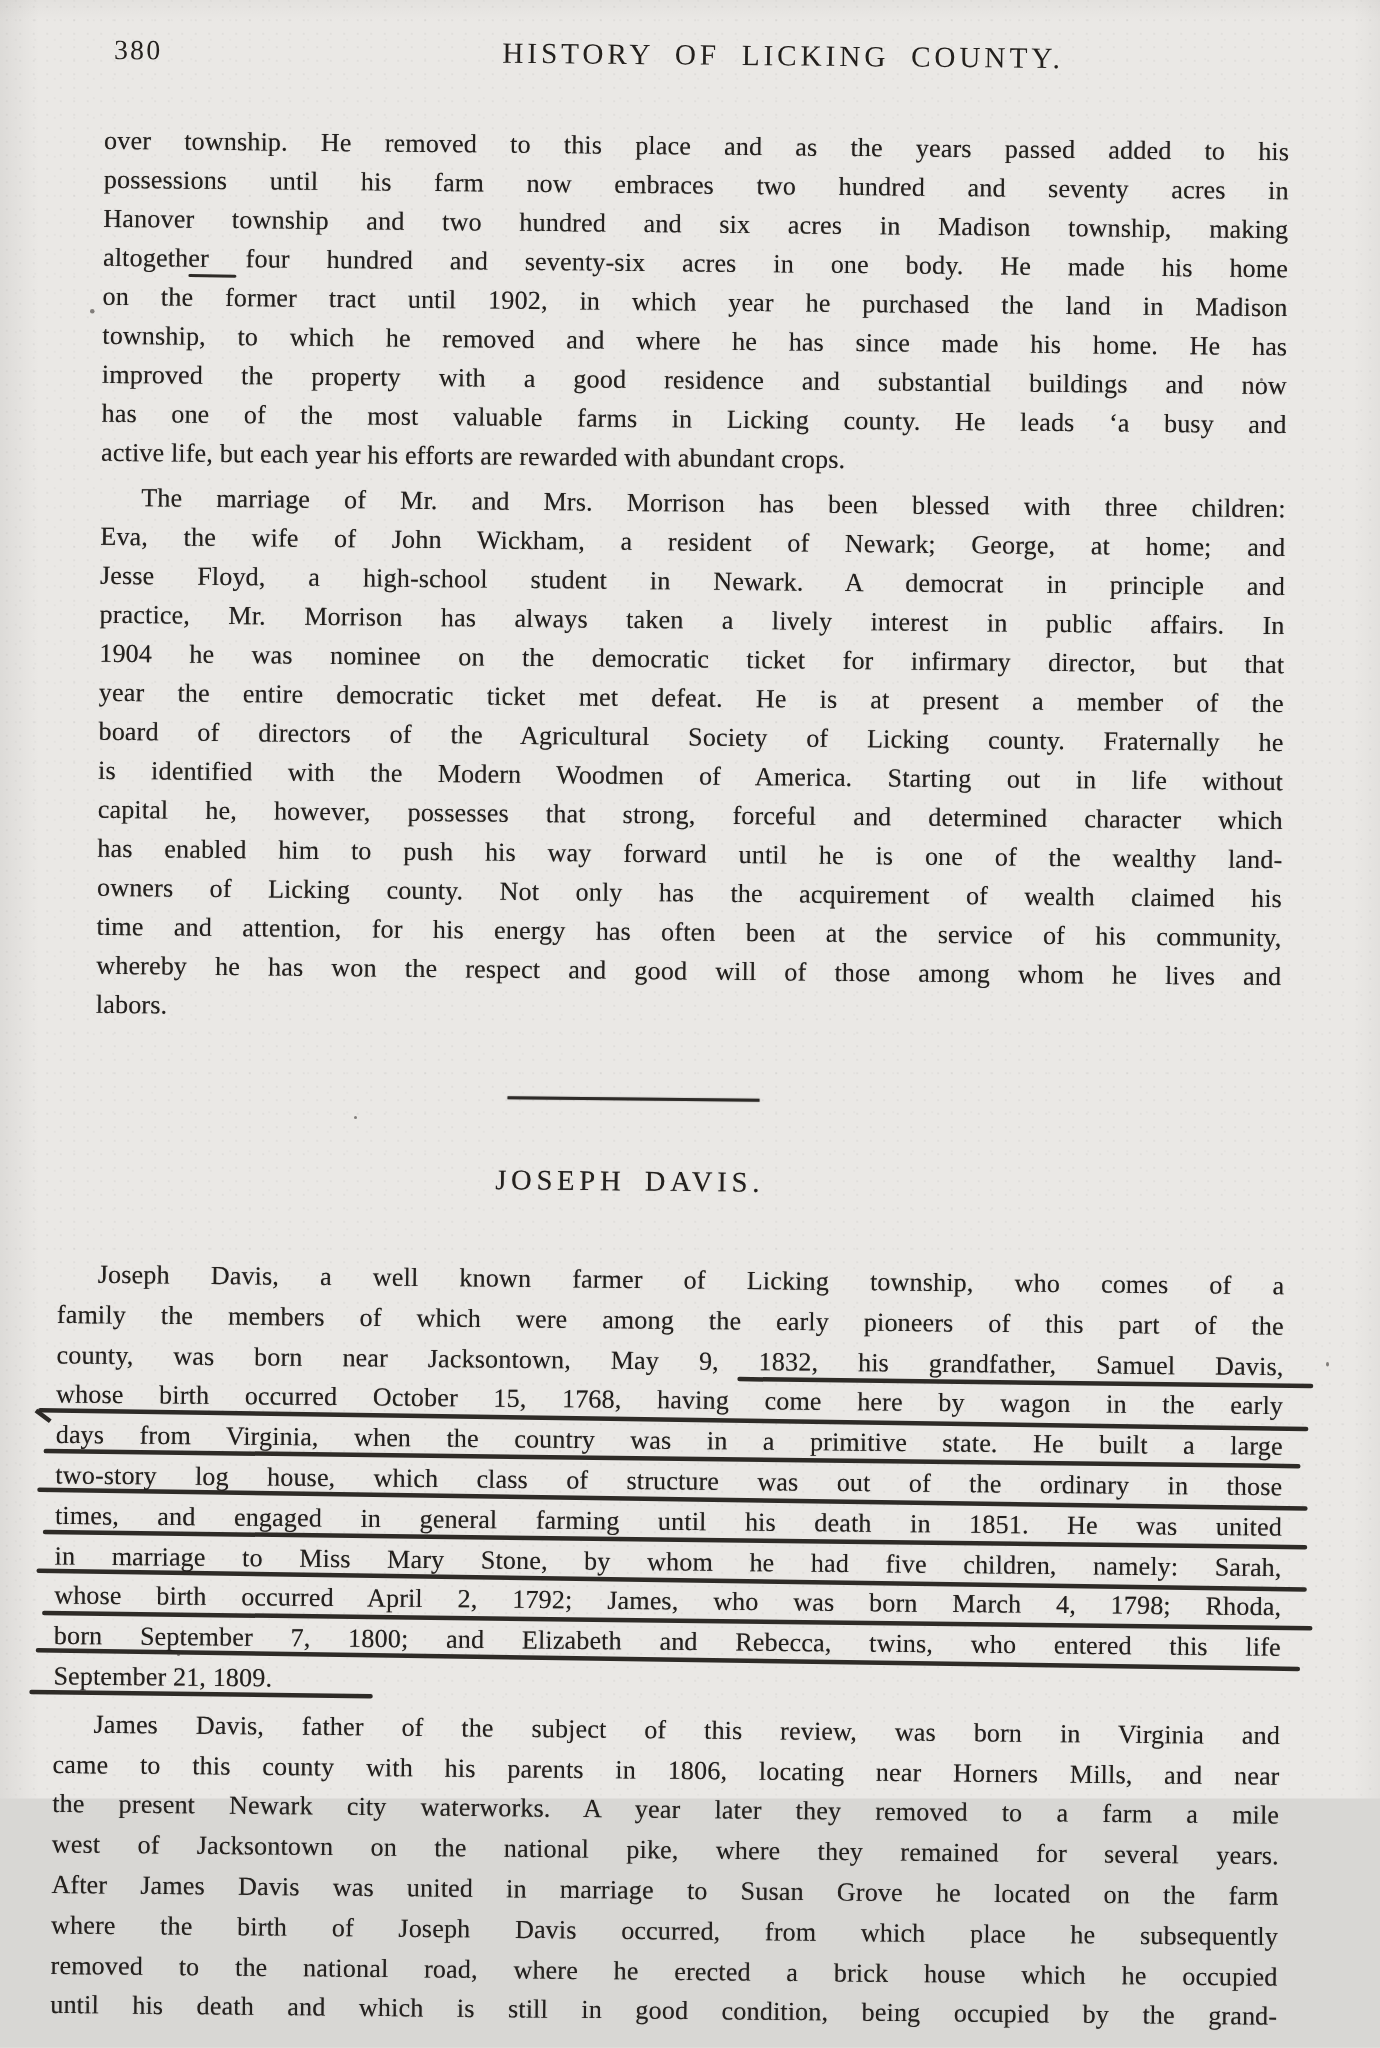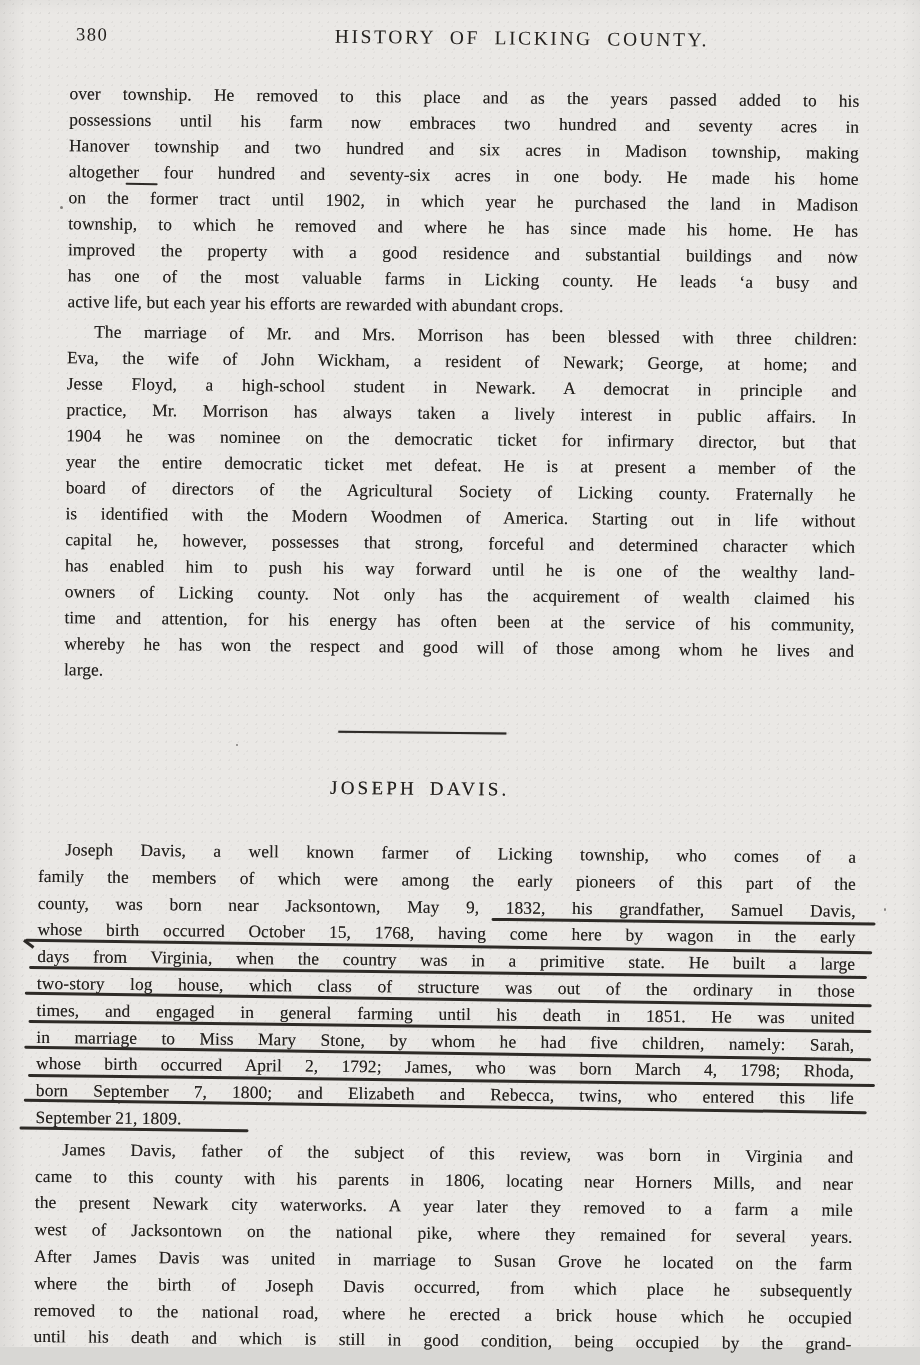--- a/index.html
+++ b/index.html
@@ -1,17 +1,17 @@
 <!DOCTYPE html>
 <html><head>
 <meta charset="utf-8">
 <style>
   html, body { margin:0; padding:0; width:920px; height:1365px; overflow:hidden; background:#d8d7d4; }
   .page {
-    position:relative; width:920px; height:1347px;
+    position:relative; width:920px; height:1199px;
     background:#eae8e5;
     font-family:"Liberation Serif","DejaVu Serif",serif;
     color:#24211e;
   }
   
   .page::before {
     content:""; position:absolute; inset:0; pointer-events:none;
     background-image:
       radial-gradient(rgba(40,40,40,0.055) 1px, transparent 1px),
       radial-gradient(rgba(60,60,60,0.04) 1px, transparent 1px),
@@ -87,21 +87,21 @@
           <div class="line"><span>practice, Mr. Morrison has always taken a lively interest in public affairs.  In</span></div>
           <div class="line"><span>1904 he was nominee on the democratic ticket for infirmary director, but that</span></div>
           <div class="line"><span>year the entire democratic ticket met defeat.  He is at present a member of the</span></div>
           <div class="line"><span>board of directors of the Agricultural Society of Licking county.  Fraternally he</span></div>
           <div class="line"><span>is identified with the Modern Woodmen of America.  Starting out in life without</span></div>
           <div class="line"><span>capital he, however, possesses that strong, forceful and determined character which</span></div>
           <div class="line"><span>has enabled him to push his way forward until he is one of the wealthy land-</span></div>
           <div class="line"><span>owners of Licking county.  Not only has  the acquirement of wealth claimed his</span></div>
           <div class="line"><span>time and attention, for his energy has often been at the service of his community,</span></div>
           <div class="line"><span>whereby he has won the respect and good will of those among whom he lives and</span></div>
-          <div class="line lastline"><span>large.</span></div>
+          <div class="line lastline"><span>labors.</span></div>
         </div>
         <div class="rule"></div>
         <div class="heading">JOSEPH DAVIS.</div>
         <div class="para wide p3">
           <div class="line indent"><span>Joseph Davis, a well known farmer of Licking township, who comes of a</span></div>
           <div class="line"><span>family the members of which were among the early pioneers of this part of the</span></div>
           <div class="line"><span>county, was born near Jacksontown, May 9, 1832, his grandfather, Samuel Davis,</span><i class="pen" style="left: 55.5%; width: 47%;"></i></div>
           <div class="line"><span>whose birth occurred October 15, 1768, having come here by wagon in the early</span><i class="pen tick" style="left: -1.5%; width: 103.5%;"></i></div>
           <div class="line"><span>days from Virginia, when the country was in a primitive state.  He built a large</span><i class="pen" style="left: -1%; width: 102.5%;"></i></div>
           <div class="line"><span>two-story log house, which class of structure was out of the ordinary in those</span><i class="pen" style="left: -1.5%; width: 103.5%;"></i></div>

